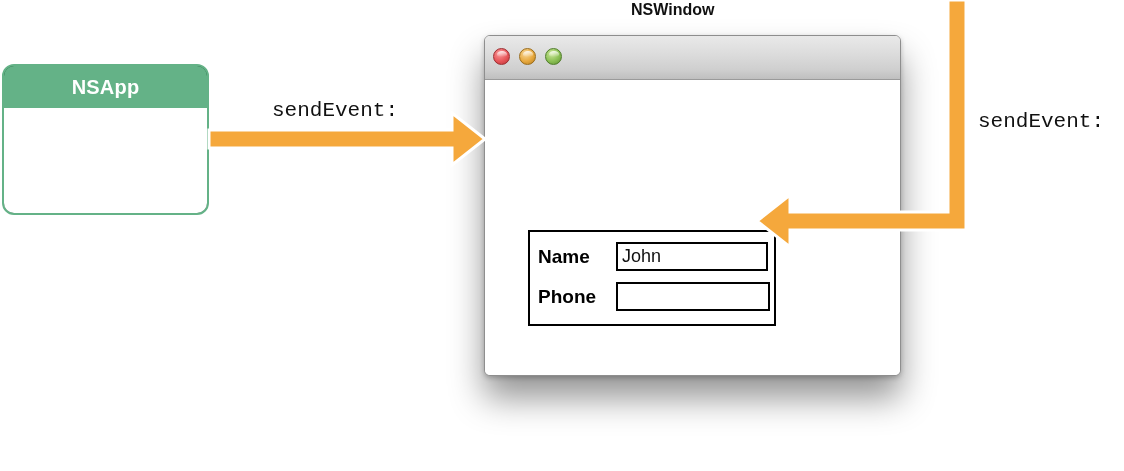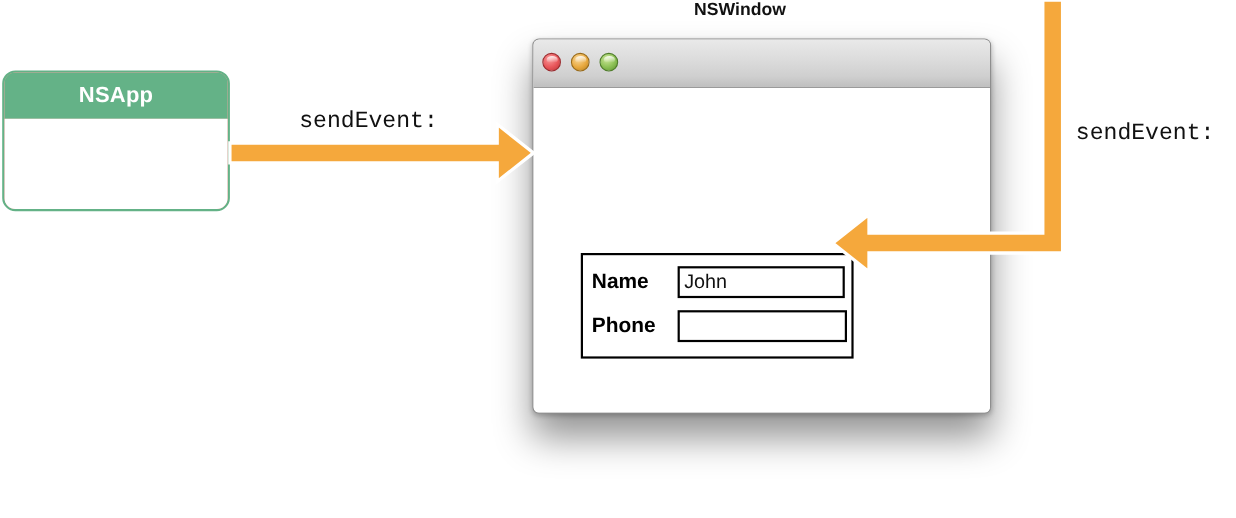--- a/index.html
+++ b/index.html
@@ -7,24 +7,24 @@
     width:1124px;height:471px;
     background:#ffffff;
     font-family:"Liberation Sans",sans-serif;
     overflow:hidden;
     position:relative;
   }
   .stage{position:absolute;left:0;top:0;width:1124px;height:471px;}
 
   
   .nsapp{
-    position:absolute;left:2px;top:64px;width:207px;height:128px;
+    position:absolute;left:2px;top:64px;width:207px;height:151px;
     border:2px solid #64b287;
     border-radius:12px;
-    background:#fca5a5;
+    background:#14532d;
     box-sizing:border-box;
     overflow:hidden;
   }
   .nsapp-header{
     height:42px;
     background:#64b287;
     color:#ffffff;
     font-size:20px;font-weight:bold;
     display:flex;align-items:center;justify-content:center;
     letter-spacing:.2px;

